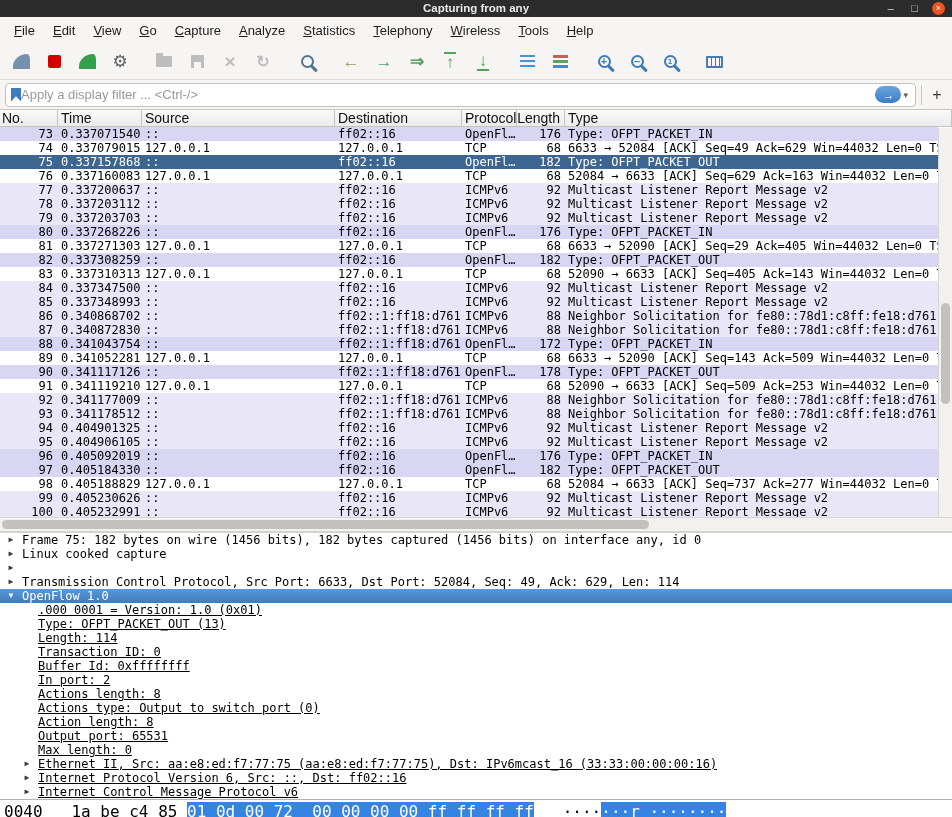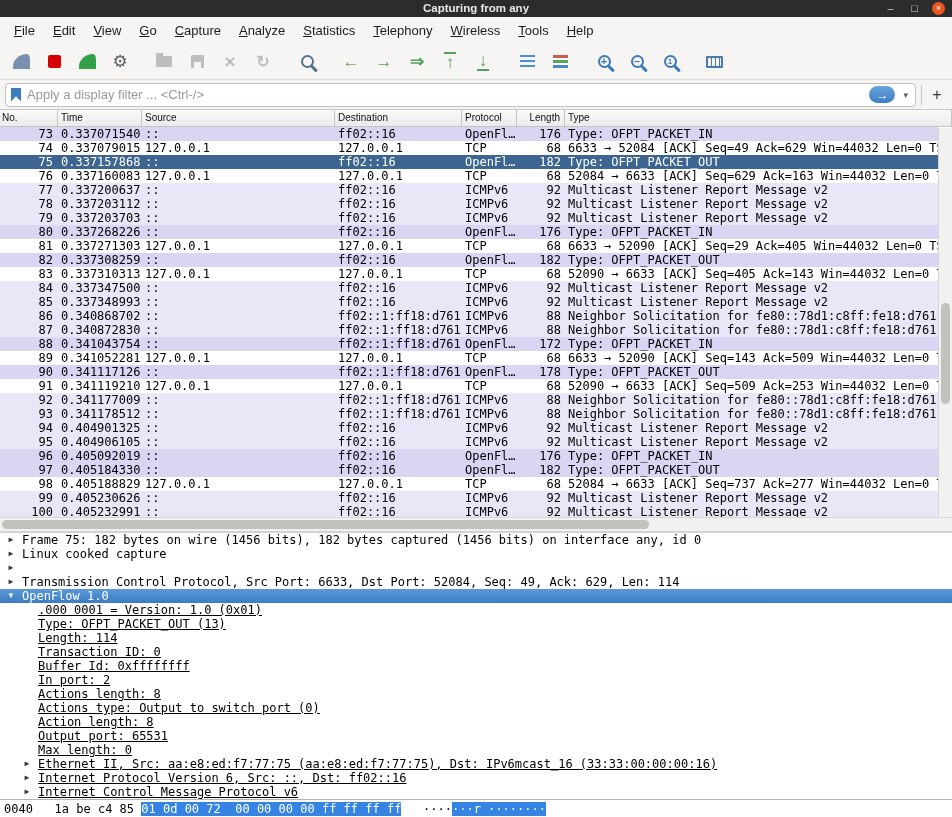--- a/index.html
+++ b/index.html
@@ -64,39 +64,39 @@
       background:repeating-linear-gradient(to bottom, #4a90d9 0 2px, rgba(0,0,0,0) 2px 5px); }
   .ti-colorize { width:15px; height:13px;
       background:linear-gradient(to bottom, #cf5b56 0 3px, #fff 3px 5px, #58a55c 5px 8px, #fff 8px 10px, #4a86c8 10px 13px); }
   .ti-resize-columns { width:17px; height:12px; border:2px solid #4a7ab5; border-radius:1px;
       background:repeating-linear-gradient(to right, rgba(0,0,0,0) 0 3px, #4a7ab5 3px 4px); }
 
   
   .filterbar { flex:0 0 30px; display:flex; align-items:center; gap:5px; padding:0 5px;
                background:#f6f5f4; border-bottom:1px solid #c9c7c3; }
   .filter-field { flex:1; height:24px; background:#fff; border:1px solid #c3c1bd; border-radius:4px;
-                  display:flex; align-items:center; padding:0 5px; gap:6px; }
+                  display:flex; align-items:center; padding:0 5px; }
   .bookmark-icon { width:10px; height:14px; background:#3e7bbf;
                    clip-path:polygon(0 0,100% 0,100% 100%,50% 62%,0 100%); flex:0 0 auto; }
   .filter-input { flex:1; border:none; outline:none; background:transparent; font-size:13px; color:#333;
                   font-family:"Liberation Sans", sans-serif; }
   .filter-input::placeholder { color:#9a9a9a; }
   .apply-btn { flex:0 0 auto; width:26px; height:17px; border-radius:9px;
                background:linear-gradient(#6aa3dd,#3d7fc4); display:flex; align-items:center; justify-content:center; }
   .apply-btn::before { content:"→"; color:#fff; font-size:12px; font-weight:bold; line-height:1; }
   .filter-caret { flex:0 0 auto; color:#5f5f5f; font-size:9px; padding:0 2px; }
   .filter-caret::before { content:"▾"; }
   .vsep { width:1px; height:20px; background:#c9c7c3; }
   .add-btn { width:20px; height:22px; background:none; border:none; font-size:16px; color:#3a3a3a;
              display:flex; align-items:center; justify-content:center; }
 
   
   .packet-area { flex:0 0 421px; position:relative; background:#fff; }
   .pl-header { height:17px; display:flex; background:linear-gradient(#fafafa,#ebebeb);
-               border-bottom:1px solid #c6c4c0; font-size:10px; color:#111; }
+               border-bottom:1px solid #c6c4c0; font-size:14px; color:#111; }
   .hc { border-right:1px solid #c6c4c0; line-height:16px; }
   .pl-rows { height:390px; overflow:hidden; width:938px; }
   .prow { display:flex; height:14px; line-height:14px; font-family:"DejaVu Sans Mono", monospace;
           font-size:12px; color:#000; }
   .c { overflow:hidden; white-space:pre; flex:0 0 auto; }
   .c-no    { width:58px;  text-align:right; padding-right:5px; }
   .c-time  { width:84px;  padding-left:3px; }
   .c-src   { width:193px; padding-left:3px; }
   .c-dst   { width:127px; padding-left:3px; }
   .c-proto { width:55px;  padding-left:3px; }
@@ -123,21 +123,21 @@
   .drow { height:14px; line-height:14px; position:relative; white-space:pre; overflow:hidden; }
   .drow.lv0 { padding-left:22px; }
   .drow.lv1 { padding-left:38px;text-decoration:underline; }
   .darrow { position:absolute; top:0; width:12px; text-align:center; font-size:8px; color:#3a3a3a; line-height:14px; }
   .darrow.a0 { left:5px; } .darrow.a1 { left:21px; }
   .drow.dsel { background:linear-gradient(#5a98d8,#3c7cc0); color:#fff; }
   .drow.dsel .darrow { color:#eaf2fa; }
 
   
   .hexpane { flex:1 1 auto; background:#fff; border-top:1px solid #b5b3af; overflow:hidden;
-             font-family:"DejaVu Sans Mono", monospace; font-size:12px; padding:2px 4px; }
+             font-family:"DejaVu Sans Mono", monospace; font-size:16px; padding:2px 4px; }
   .hexline span { white-space:pre; }
   .hx-sel { background:#3584e4; color:#fff; }
 </style>
 </head>
 <body>
 
 <div class="window">
 
   <div class="titlebar">
     <span class="title">Capturing from any</span>

